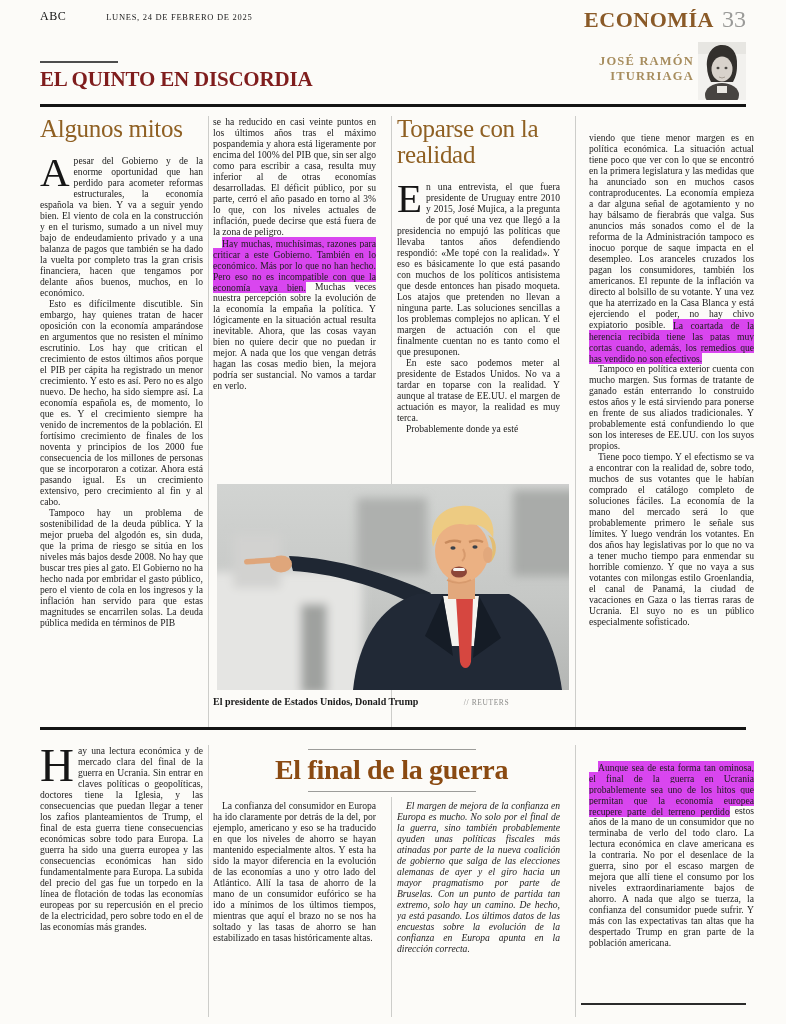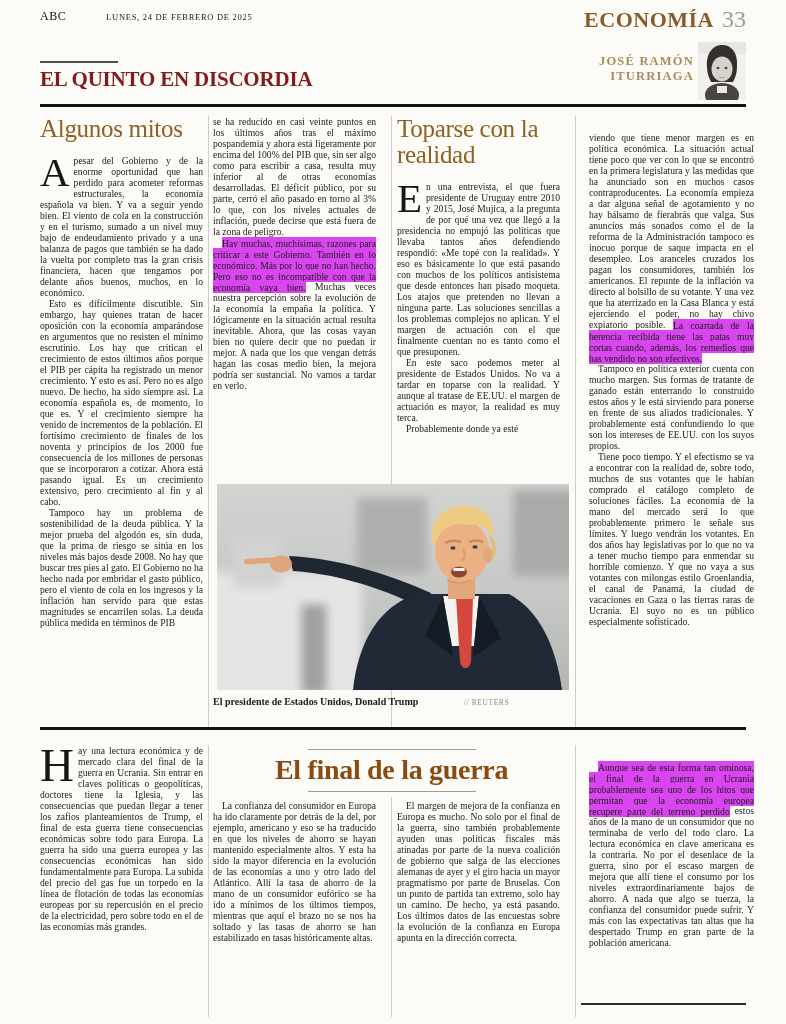--- a/index.html
+++ b/index.html
@@ -25,21 +25,21 @@
   
   .main{position:absolute;left:40px;top:116px;width:706px;height:611px;}
   .bottom{position:absolute;left:40px;top:745px;width:706px;height:272px;}
   .col{position:absolute;overflow:hidden;font-size:9.6px;line-height:11px;text-align:justify;
        -webkit-hyphens:auto;hyphens:auto;}
   .c1{left:0;top:0;width:163px;height:100%;}
   .c2{left:173px;top:0;width:163px;height:100%;}
   .c3{left:357px;top:0;width:163px;height:100%;}
   .c4{left:541px;top:16px;width:165px;height:100%;margin-left:8px;}
   .b2{left:173px;top:55px;width:163px;height:217px;}
-  .b3{left:357px;top:55px;width:163px;height:217px;}
+  .b3{left:357px;top:55px;width:163px;height:217px;font-style:italic;}
   .vdiv{position:absolute;width:1px;background:#cdcdca;}
   .d1{left:168px;top:0;height:100%;}
   .d2{left:351px;top:0;height:100%;}
   .d3{left:535px;top:0;height:100%;}
   .d2b{left:351px;top:52px;height:220px;}
 
   .art-title{margin:0 0 13px 0;font-size:25px;line-height:26px;font-weight:normal;
              color:#8f6023;letter-spacing:-.3px;text-align:left;}
   p{margin:0;padding:0;}
   p.ind{text-indent:9px;}

